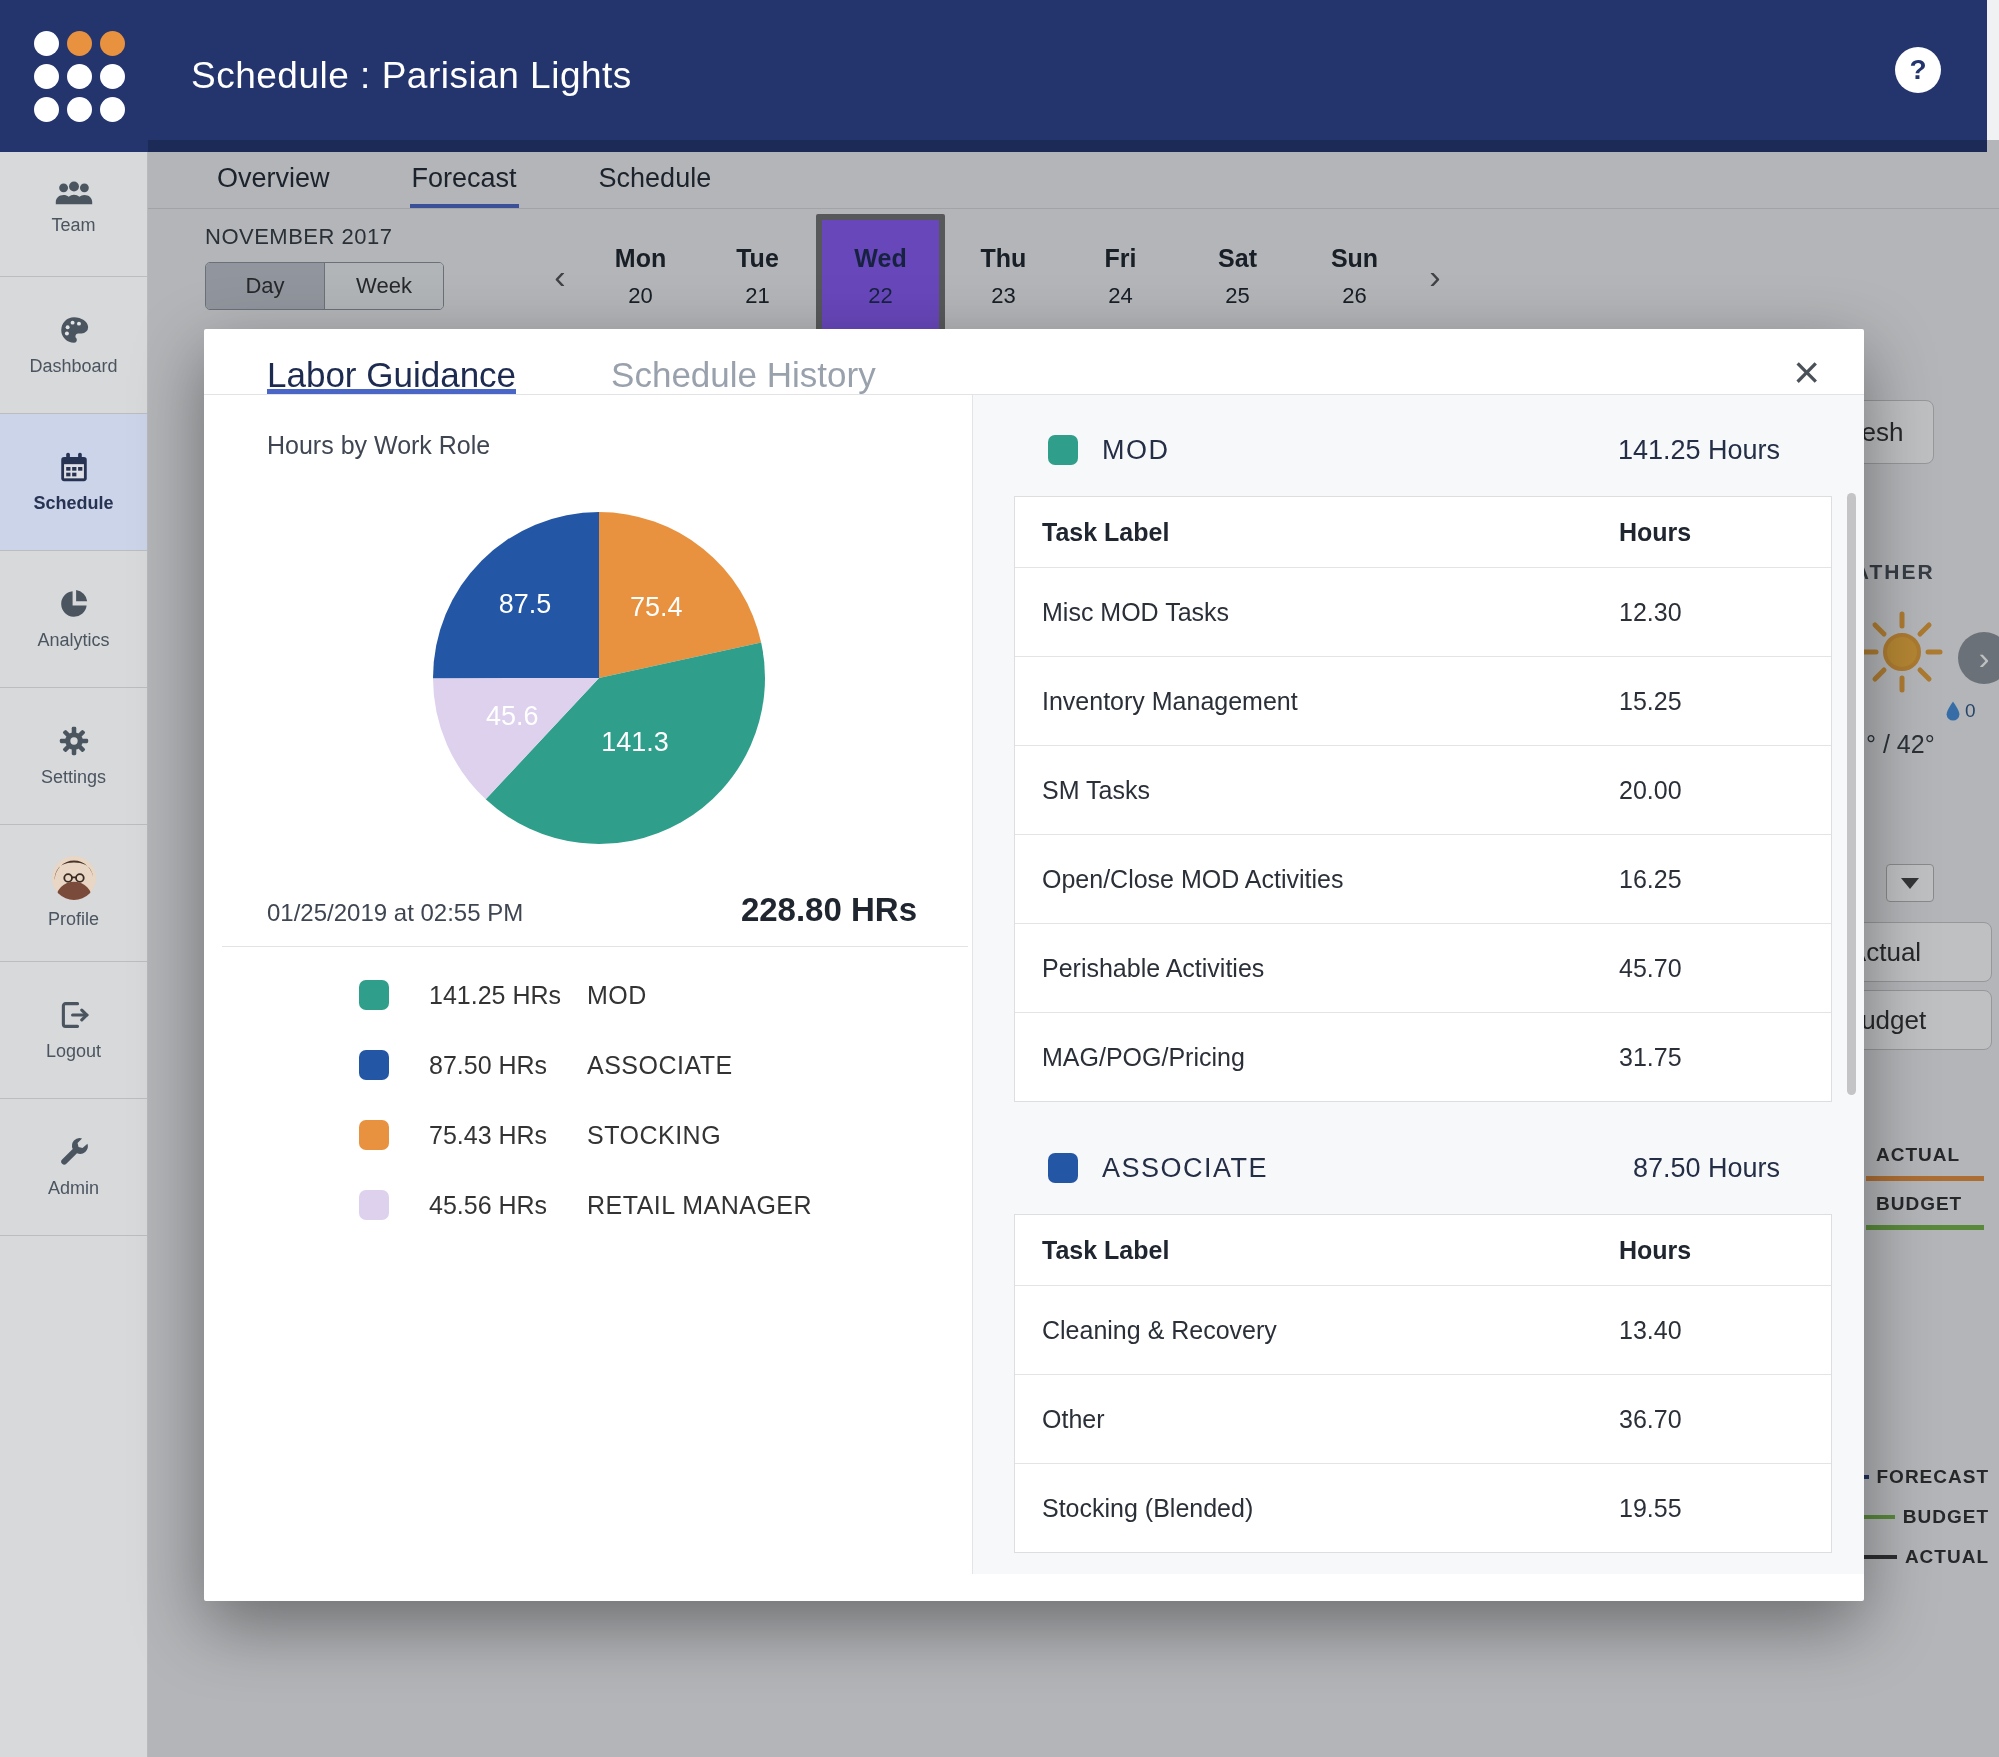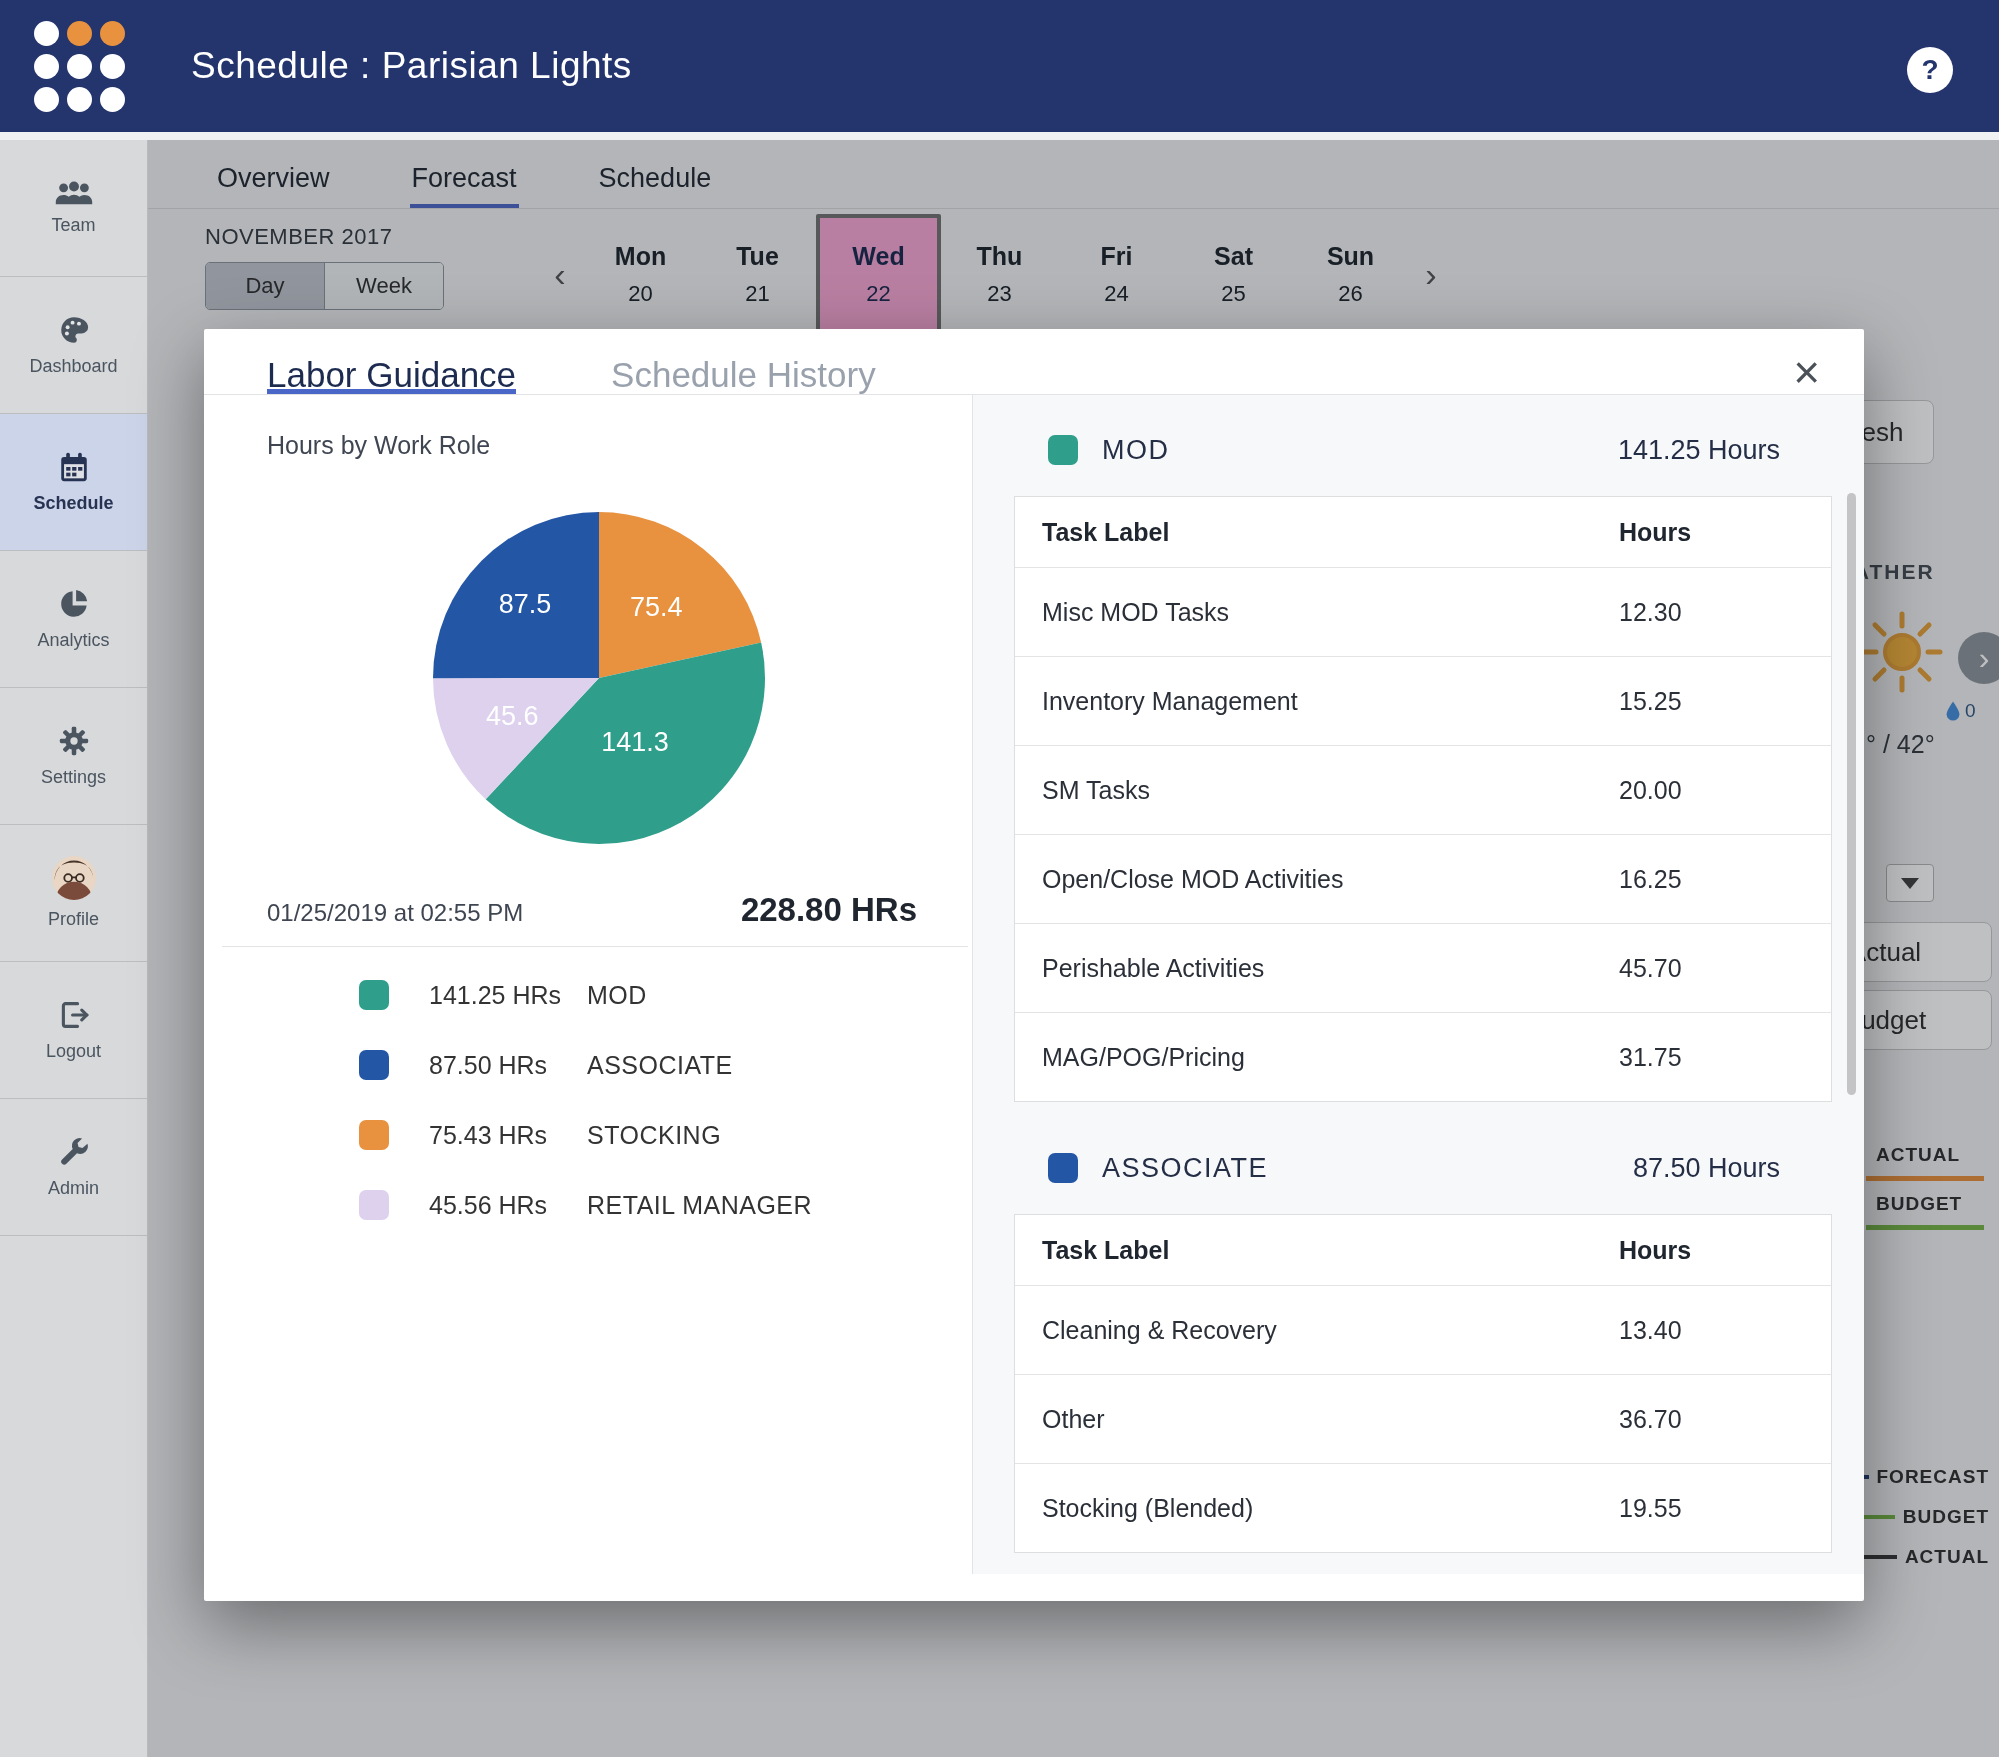--- a/index.html
+++ b/index.html
@@ -1,21 +1,21 @@
 <!DOCTYPE html>
 <html><head>
 <meta charset="utf-8">
 <style>
   html,body{margin:0;padding:0;}
   body{
     width:1999px;height:1757px;position:relative;overflow:hidden;
     font-family:"Liberation Sans", sans-serif;background:#f0f1f2;
   }
   
-  .navbar{position:absolute;top:0;left:0;right:0;height:132px;background:#24356e;z-index:10;display:flex;align-items:center;}
+  .navbar{position:absolute;top:0;left:0;right:12px;height:152px;background:#24356e;z-index:10;display:flex;align-items:center;}
   .logo{margin-left:34px;display:grid;grid-template-columns:repeat(3,25px);grid-auto-rows:25px;gap:8px;}
   .logo i{width:25px;height:25px;border-radius:50%;background:#fff;display:block;}
   .logo i.orange{background:#e8913f;}
   .nav-title{color:#fff;font-size:37px;margin-left:66px;letter-spacing:.5px;}
   .help-btn{position:absolute;right:46px;top:47px;width:46px;height:46px;border-radius:50%;background:#fff;color:#24356e;
     display:flex;align-items:center;justify-content:center;font-size:28px;font-weight:bold;cursor:pointer;}
   
   .sidebar{position:absolute;top:140px;left:0;bottom:0;width:147px;background:#d8d9db;border-right:1px solid #b9babc;z-index:5;}
   .side-item{height:136px;border-bottom:1px solid #bcbdbf;display:flex;flex-direction:column;align-items:center;justify-content:center;gap:9px;color:#4a5560;cursor:pointer;}
   .side-item .lbl{font-size:18px;}
@@ -30,21 +30,21 @@
   .month-block{position:absolute;left:57px;top:80px;}
   .month-label{font-size:22px;font-weight:normal;color:#383d45;letter-spacing:.5px;line-height:34px;}
   .view-toggle{margin-top:8px;display:inline-flex;border:1px solid #8f959d;border-radius:5px;overflow:hidden;}
   .vt-btn{width:118px;height:46px;display:flex;align-items:center;justify-content:center;font-size:22px;color:#333;background:#eef0f2;cursor:pointer;}
   .vt-btn.active{background:#c3c7cf;border-right:1px solid #8f959d;}
   .days-strip{position:absolute;left:390px;top:74px;display:flex;align-items:center;}
   .chev{width:44px;height:112px;display:flex;align-items:center;justify-content:center;font-size:34px;color:#555;cursor:pointer;}
   .day-cell{width:117px;height:112px;display:flex;flex-direction:column;align-items:center;justify-content:center;gap:10px;cursor:pointer;border-radius:2px;}
   .day-name{font-size:25px;font-weight:bold;color:#20262f;}
   .day-num{font-size:22px;color:#20262f;}
-  .day-cell.selected{background:#f9a8d4;border:4px solid #737373;}
+  .day-cell.selected{background:#8b5cf6;border:6px solid #737373;}
   .day-cell.selected .day-name,.day-cell.selected .day-num{color:#1d2b50;}
   
   .frag{position:absolute;}
   .frag-refresh{left:1634px;top:260px;width:150px;height:62px;background:#fff;border:1px solid #c9c9c9;border-radius:8px;
     display:flex;align-items:center;justify-content:center;font-size:26px;color:#333;cursor:pointer;}
   .frag-weather{left:1668px;top:420px;font-size:21px;font-weight:bold;letter-spacing:2px;color:#4a4f57;}
   .frag-sun{left:1712px;top:470px;}
   .frag-chev-circle{left:1810px;top:492px;width:52px;height:52px;border-radius:50%;background:#8f959c;color:#fff;
     display:flex;align-items:center;justify-content:center;font-size:32px;cursor:pointer;}
   .frag-drop{left:1797px;top:560px;display:flex;align-items:center;gap:4px;font-size:19px;color:#345a86;}

